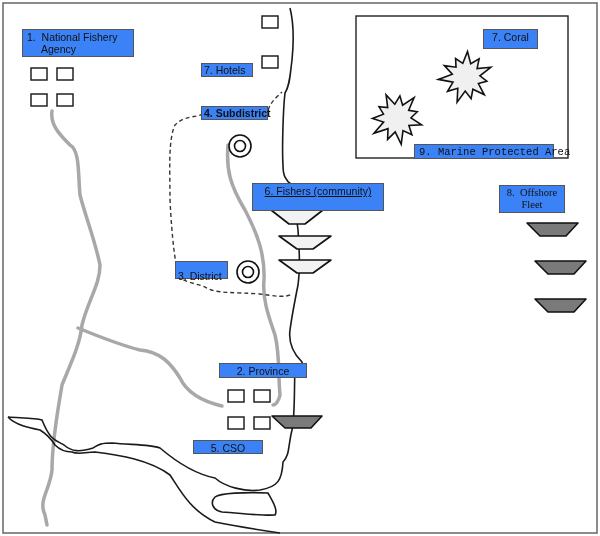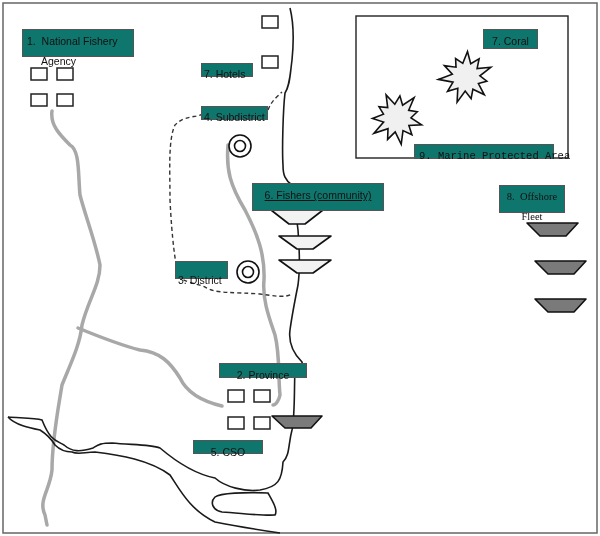--- a/index.html
+++ b/index.html
@@ -1,20 +1,20 @@
 <!DOCTYPE html>
 <html><head>
 <meta charset="utf-8">
 <style>
   html, body { margin: 0; padding: 0; background: #ffffff; }
   body { width: 600px; height: 536px; position: relative; overflow: hidden;
          font-family: "Liberation Sans", sans-serif; }
   #stage { position: absolute; left: 0; top: 0; width: 600px; height: 536px; }
-  .label { position: absolute; background: #0f766e; border: 1px solid #555;
-           font-size: 10.5px; color: #111; line-height: 20px; padding: 1px 4px;
+  .label { position: absolute; background: #3b82f6; border: 1px solid #555;
+           font-size: 10.5px; color: #111; line-height: 12px; padding: 1px 4px;
            box-sizing: border-box; white-space: nowrap; }
   .label.center { text-align: center; }
 </style>
 </head>
 <body>
 
 <svg id="stage" viewBox="0 0 600 536">
 
   <rect x="3" y="3" width="594" height="530" fill="none" stroke="#666" stroke-width="1.5"></rect>
 
@@ -71,20 +71,20 @@
     <polygon points="535,261 586,261 574,274 548,274"></polygon>
     <polygon points="535,299 586,299 574,312 548,312"></polygon>
     <polygon points="272,416 322,416 311,428 285,428"></polygon>
   </g>
 </svg>
 
 <div class="label" style="left:22px; top:29px; width:112px; height:28px; white-space:pre;">1.  National Fishery
      Agency</div>
 <div class="label center" style="left:219px; top:363px; width:88px; height:15px;">2.  Province</div>
 <div class="label" style="left:175px; top:261px; width:53px; height:14px; padding:8px 2px;">3.  District</div>
-<div class="label" style="left:201px; top:106px; width:67px; height:14px; padding:0 2px;">4.  Subdistrict</div>
+<div class="label" style="left:201px; top:106px; width:67px; height:14px; padding:0 2px;font-weight:bold;">4.  Subdistrict</div>
 <div class="label center" style="left:193px; top:440px; width:70px; height:14px;">5.  CSO</div>
 <div class="label center" style="left:252px; top:183px; width:132px; height:28px;text-decoration:underline;">6.  Fishers (community)</div>
 <div class="label" style="left:201px; top:31px; width:52px; height:14px; padding:0 2px;margin-top:32px;">7.  Hotels</div>
 <div class="label center" style="left:483px; top:29px; width:55px; height:20px;">7.  Coral</div>
 <div class="label center" style="left:499px; top:185px; width:66px; height:28px; white-space:pre;font-family:Liberation Serif, serif;">8.  Offshore
 Fleet</div>
 <div class="label center" style="left:414px; top:144px; width:140px; height:15px;font-family:Liberation Mono, monospace;">9.  Marine Protected Area</div>
 
 </body></html>

